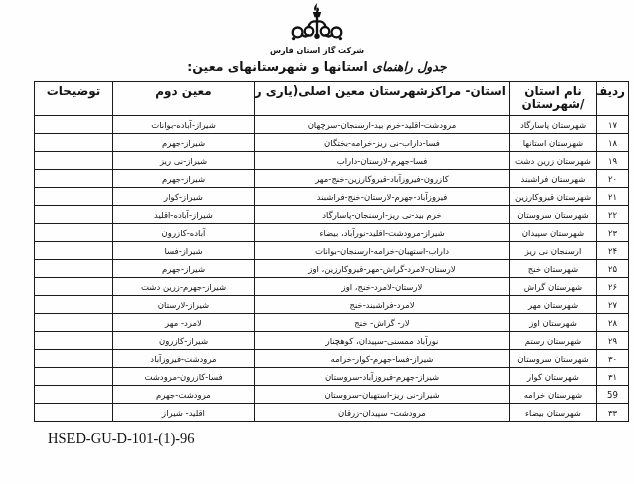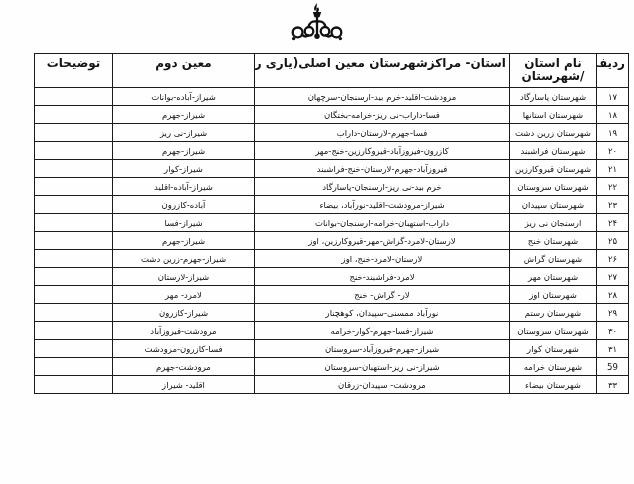--- a/index.html
+++ b/index.html
@@ -69,20 +69,22 @@
           <circle cx="38" cy="29.3" r="4.3"></circle>
           <circle cx="10.6" cy="30.4" r="4.9"></circle>
           <circle cx="49.4" cy="30.4" r="4.9"></circle>
           <path d="M30 19.5 C25 18.5 22.3 21.2 21.6 24.6"></path>
           <path d="M30 19.5 C35 18.5 37.7 21.2 38.4 24.6"></path>
           <path d="M14.8 32.4 C16.8 34.8 19.2 34.9 21.4 33.2"></path>
           <path d="M45.2 32.4 C43.2 34.8 40.8 34.9 38.6 33.2"></path>
         </g>
       </svg>
     </div>
+    <div class="company">شرکت گاز استان فارس</div>
+    <div class="doc-title"><span class="lead">جدول راهنمای</span> <span>استانها و شهرستانهای معین:</span></div>
   </div>
 
   <table class="guide">
     <colgroup>
       <col class="c-row">
         <col class="c-name">
         <col class="c-main">
         <col class="c-second">
         <col class="c-notes">
     </colgroup>
@@ -214,14 +216,15 @@
         <tr>
           <td>۳۳</td>
           <td>شهرستان بیضاء</td>
           <td>مرودشت- سپیدان-زرقان</td>
           <td>اقلید- شیراز</td>
           <td></td>
         </tr>
       </tbody>
   </table>
 
+  <div class="footer-code">HSED-GU-D-101-(1)-96</div>
 
 </div>
 
 </body></html>

